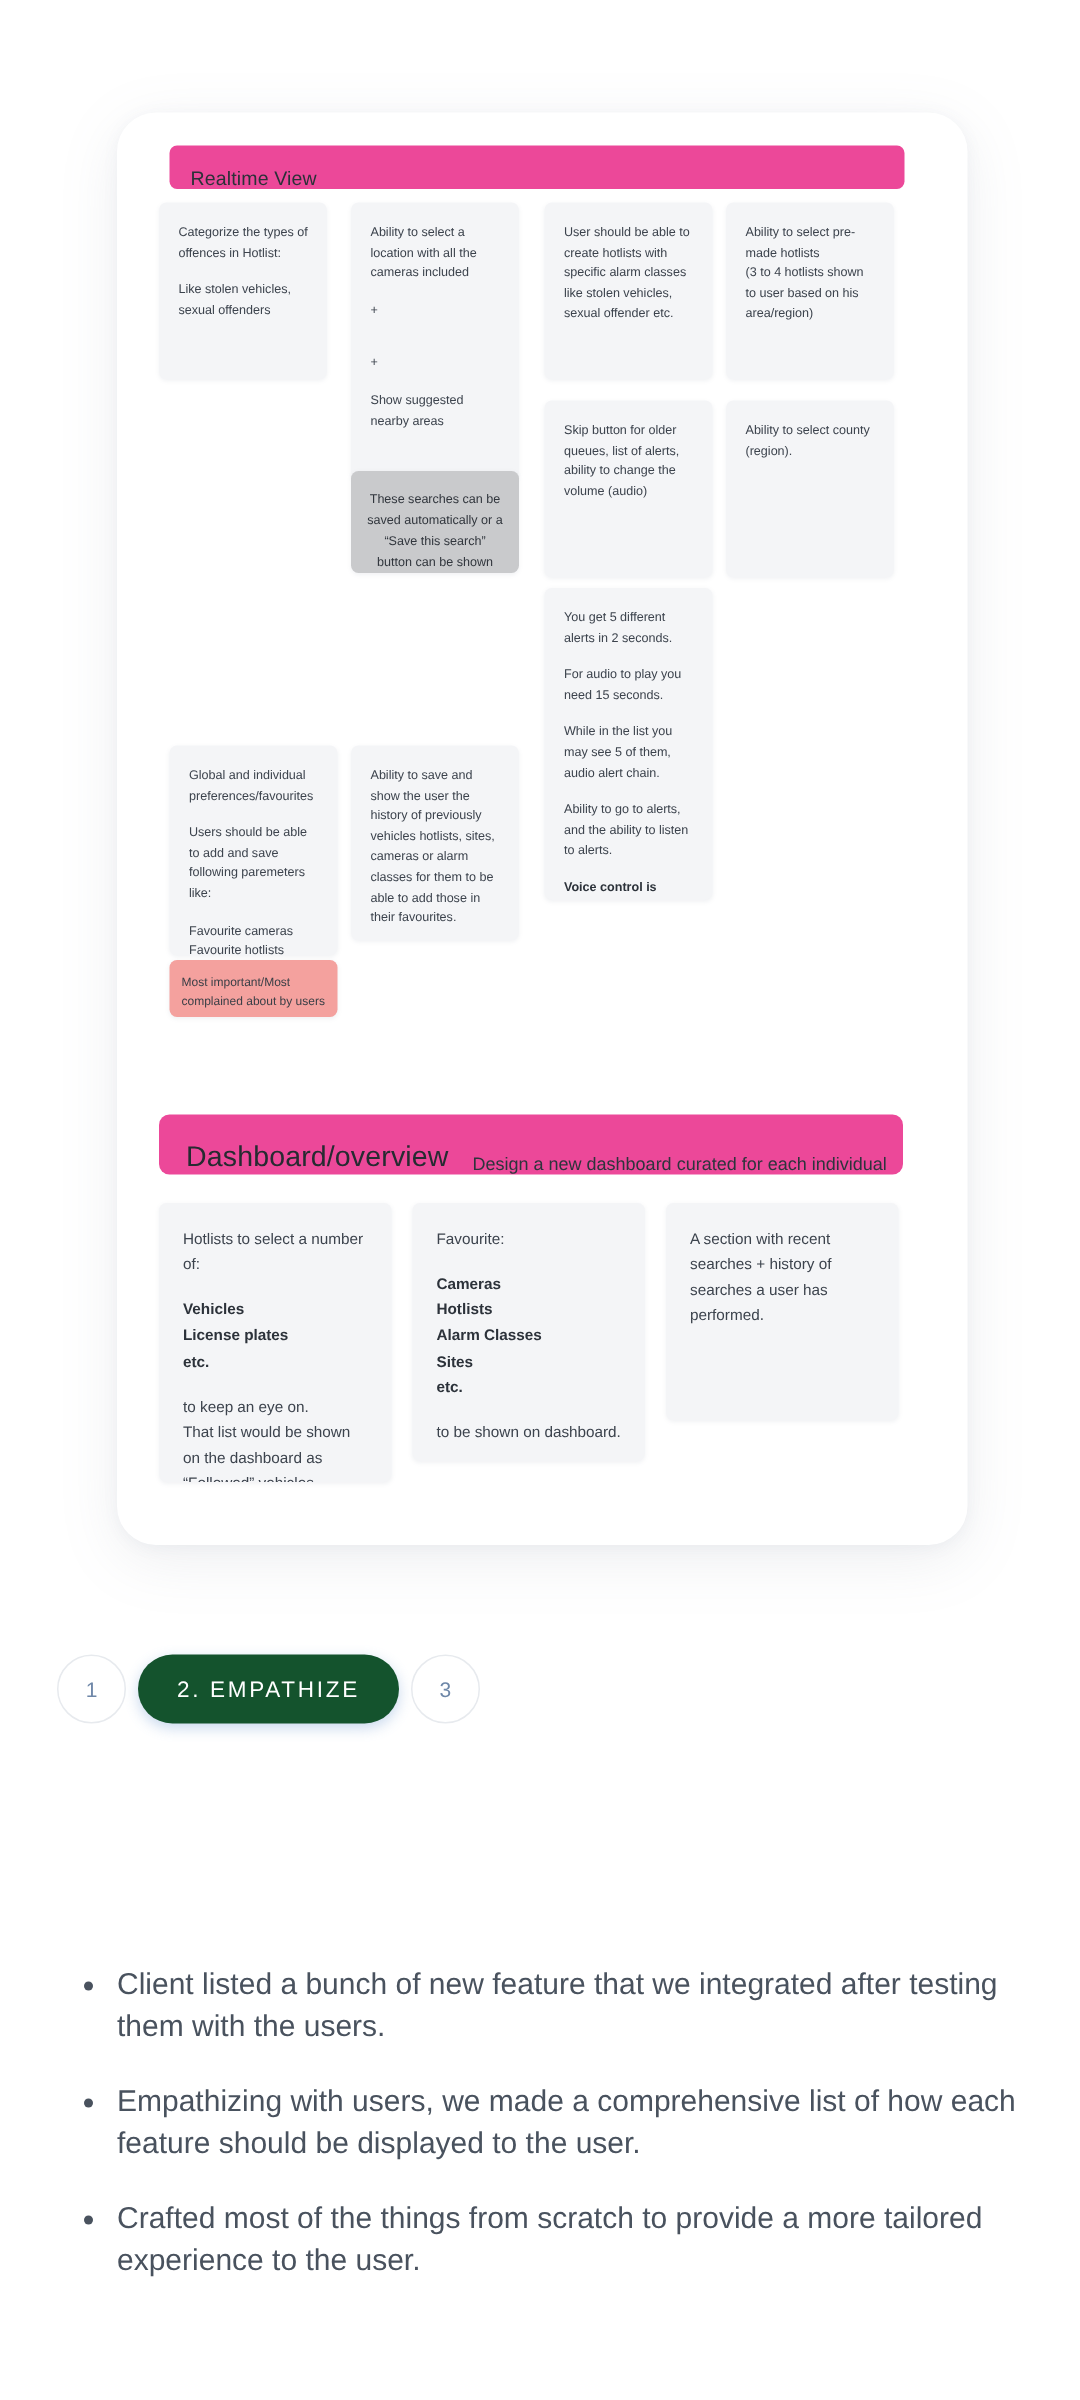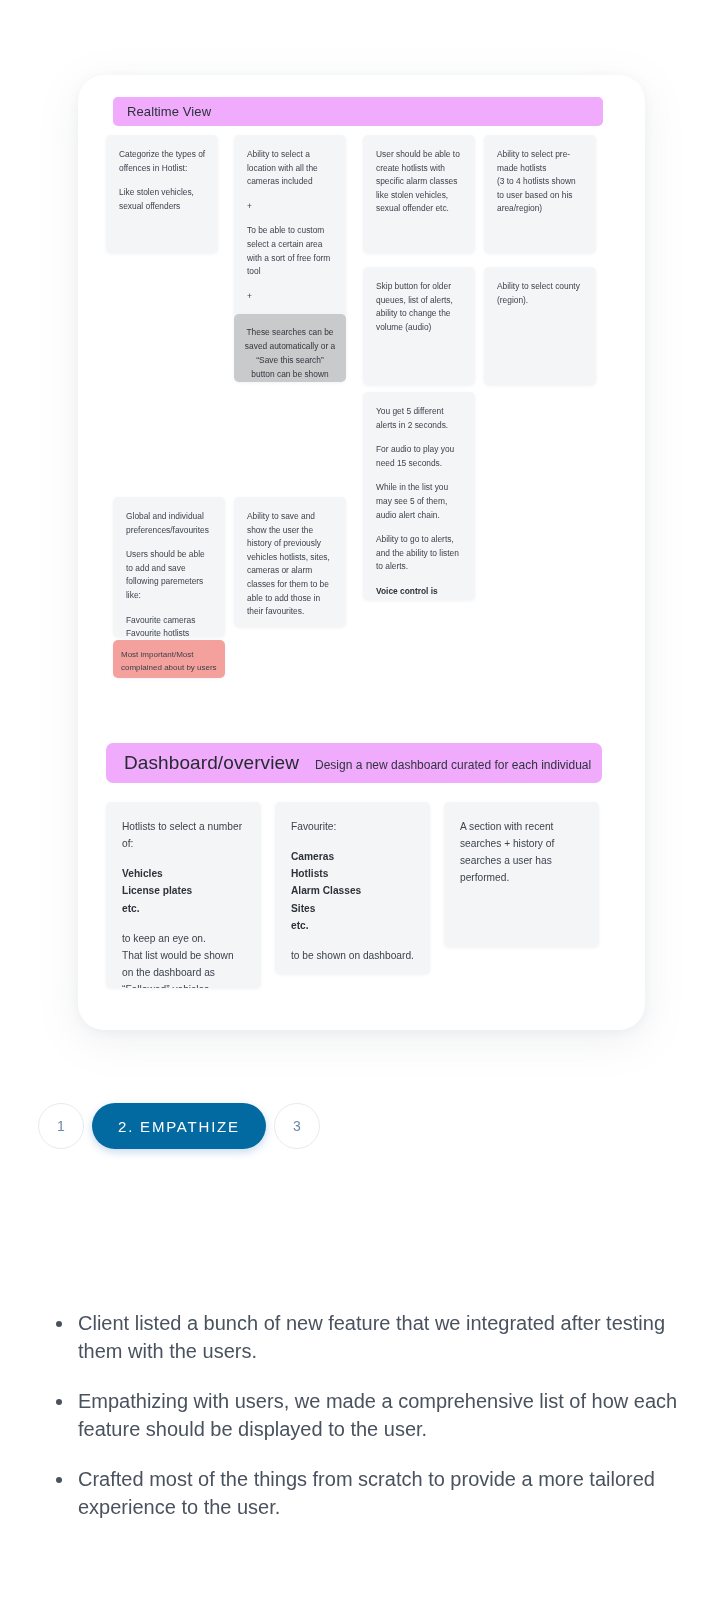--- a/index.html
+++ b/index.html
@@ -33,24 +33,24 @@
   .board {
     position: absolute;
     inset: 0;
     overflow: hidden;
     border-radius: 26px;
   }
 
   
   .sec-bar {
     position: absolute;
-    background: #f0abfc;
+    background: #ec4899;
     border-radius: 5px;
     display: flex;
-    align-items: center;
+    align-items: flex-end;
     padding-left: 14px;
     color: #2a3038;
   }
   .sec-bar .sec-title {
     font-size: 13px;
     letter-spacing: 0.1px;
     color: #2b3138;
   }
   .sec-bar.big { border-radius: 7px; padding-left: 18px; }
   .sec-bar.big .sec-title { font-size: 19px; font-weight: 400; color: #262b31; }
@@ -93,21 +93,21 @@
   }
   .pill {
     height: 46px;
     border-radius: 23px;
     display: flex;
     align-items: center;
     justify-content: center;
     font-size: 15px;
     letter-spacing: 1.8px;
     color: #ffffff;
-    background: #0369a1;
+    background: #14532d;
     padding: 0 26px;
     box-shadow: 0 3px 9px rgba(84,135,200,0.32);
   }
   .dot {
     width: 46px;
     height: 46px;
     border-radius: 50%;
     display: flex;
     align-items: center;
     justify-content: center;
@@ -171,21 +171,20 @@
         <p>Categorize the types of offences in Hotlist:</p>
         <span class="gap"></span>
         <p>Like stolen vehicles, sexual offenders</p>
       </div>
 
       <div class="card" style="left:156px; top:60px; width:112px; height:185px;">
         <p>Ability to select a location with all the cameras included</p>
         <span class="gap"></span>
         <p>+</p>
         <span class="gap"></span>
-        <p>To be able to custom select a certain area with a sort of free form tool</p>
         <span class="gap"></span>
         <p>+</p>
         <span class="gap"></span>
         <p>Show suggested nearby areas</p>
       </div>
 
       <div class="card gray" style="left:156px; top:239px; width:112px; height:68px; padding:11px 10px;">
         <p>These searches can be saved automatically or a “Save this search” button can be shown when any search is being done.</p>
       </div>
 

